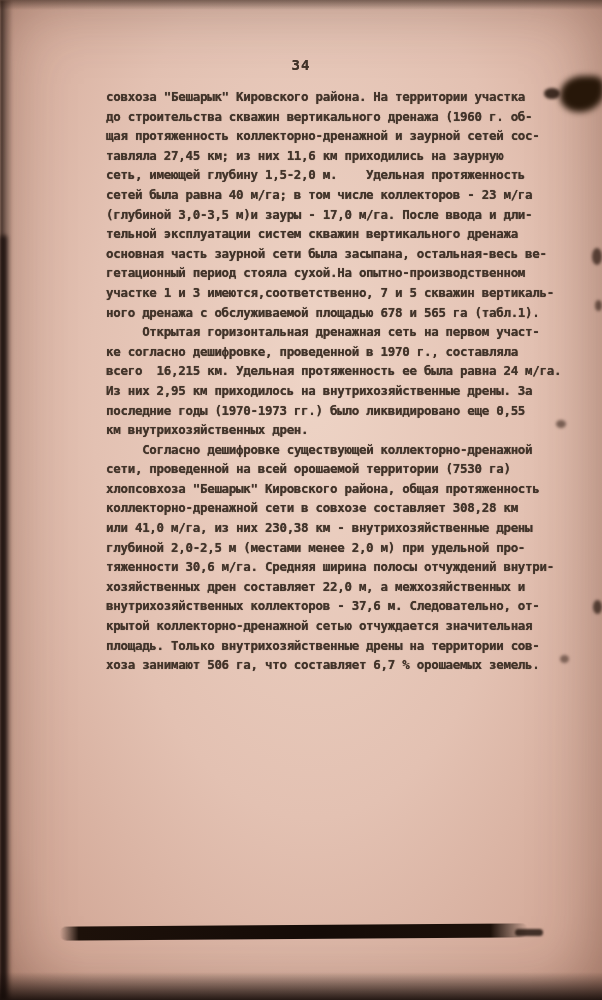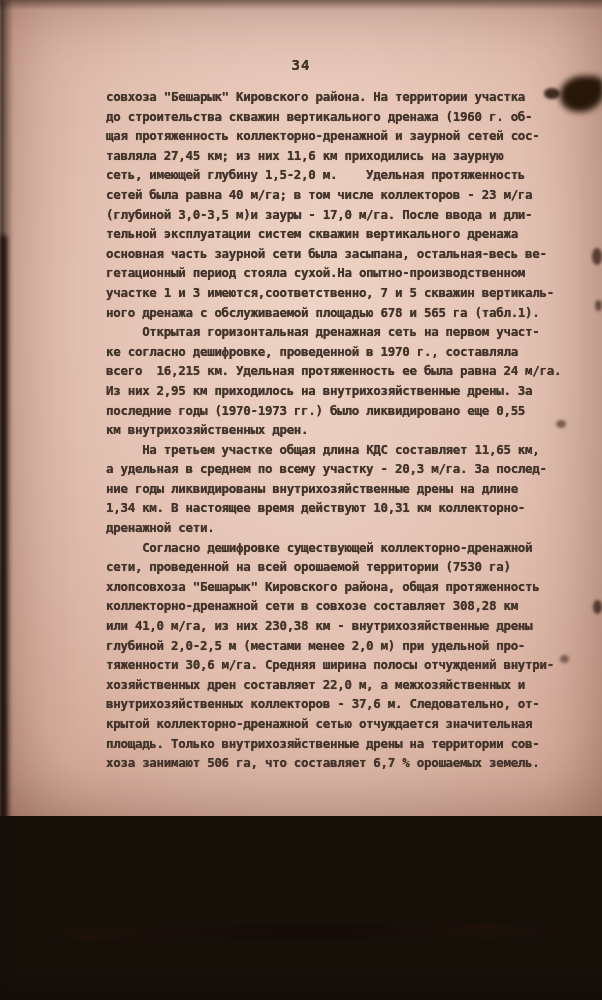--- a/index.html
+++ b/index.html
@@ -2,21 +2,21 @@
 <html style="--paper: #e3c1b2; --paper-light: #eed4c6; --ink: #42342a;"><head>
 <meta charset="utf-8">
 <style>
   html, body { margin: 0; padding: 0; }
   body {
     width: 602px; height: 1000px; overflow: hidden;
     background: #171009;
     font-family: "DejaVu Sans Mono", "Liberation Mono", monospace;
   }
   .page {
-    position: relative; width: 602px; height: 816px;
+    position: relative; width: 602px; height: 1000px;
     background: radial-gradient(ellipse at 52% 38%,
       var(--paper-light, #eed4c6) 0%,
       var(--paper, #e3c1b2) 50%,
       #d3a998 84%,
       #bf9280 100%);
     box-shadow: inset 0 0 70px rgba(70,35,22,0.38);
     color: var(--ink, #42342a);
   }
   .page-number {
     position: absolute; left: 0; top: 57px; width: 602px;
@@ -100,25 +100,20 @@
 основная часть заурной сети была засыпана, остальная-весь ве-
 гетационный период стояла сухой.На опытно-производственном
 участке 1 и 3 имеются,соответственно, 7 и 5 скважин вертикаль-
 ного дренажа с обслуживаемой площадью 678 и 565 га (табл.1).</p>
     <p>     Открытая горизонтальная дренажная сеть на первом участ-
 ке согласно дешифровке, проведенной в 1970 г., составляла
 всего  16,215 км. Удельная протяженность ее была равна 24 м/га.
 Из них 2,95 км приходилось на внутрихозяйственные дрены. За
 последние годы (1970-1973 гг.) было ликвидировано еще 0,55
 км внутрихозяйственных дрен.</p>
-    <p>     На третьем участке общая длина КДС составляет 11,65 км,
-а удельная в среднем по всему участку - 20,3 м/га. За послед-
-ние годы ликвидированы внутрихозяйственные дрены на длине
-1,34 км. В настоящее время действуют 10,31 км коллекторно-
-дренажной сети.</p>
     <p>     Согласно дешифровке существующей коллекторно-дренажной
 сети, проведенной на всей орошаемой территории (7530 га)
 хлопсовхоза "Бешарык" Кировского района, общая протяженность
 коллекторно-дренажной сети в совхозе составляет 308,28 км
 или 41,0 м/га, из них 230,38 км - внутрихозяйственные дрены
 глубиной 2,0-2,5 м (местами менее 2,0 м) при удельной про-
 тяженности 30,6 м/га. Средняя ширина полосы отчуждений внутри-
 хозяйственных дрен составляет 22,0 м, а межхозяйственных и
 внутрихозяйственных коллекторов - 37,6 м. Следовательно, от-
 крытой коллекторно-дренажной сетью отчуждается значительная

